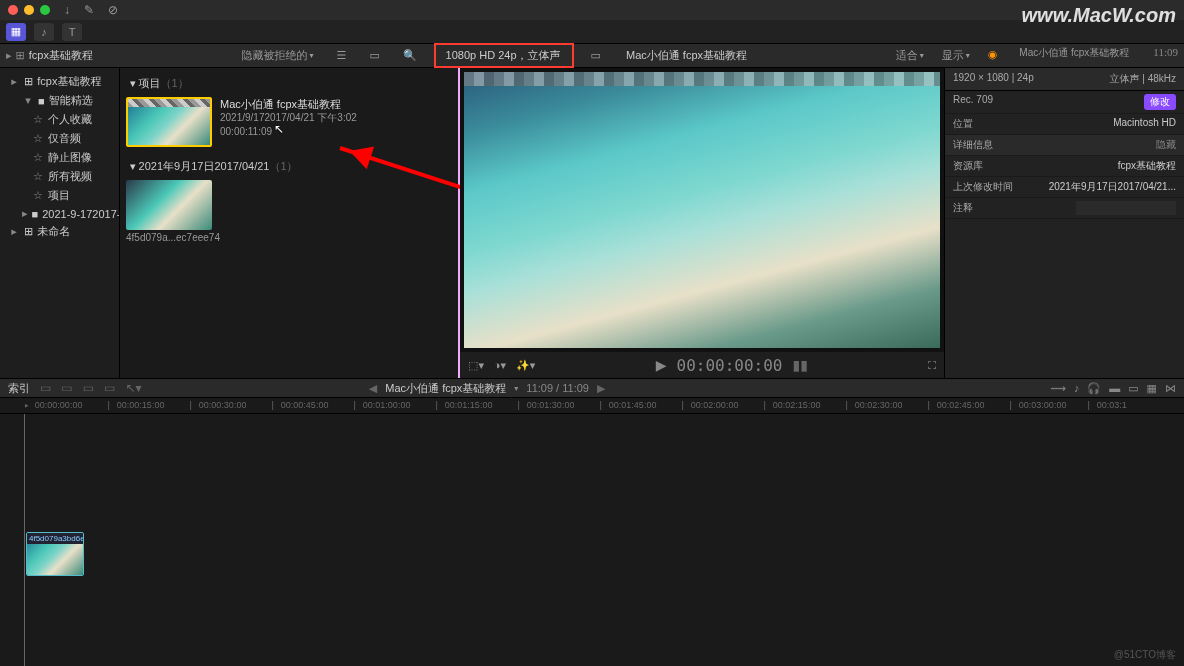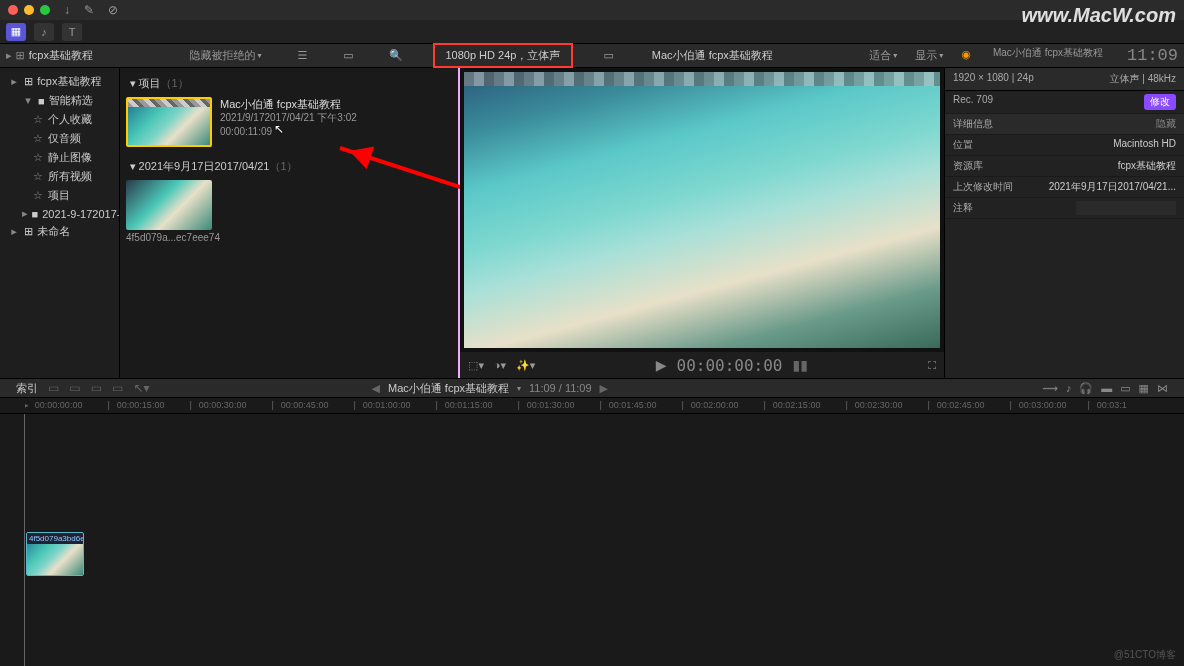--- a/index.html
+++ b/index.html
@@ -11,21 +11,21 @@
 .dot.r { background: #ff5f57; } .dot.y { background: #ffbd2e; } .dot.g { background: #28c940; }
 .tb-icon { color: #999; font-size: 12px; margin-left: 8px; cursor: pointer; }
 
 .tabbar { height: 24px; background: #222; display: flex; align-items: center; padding: 0 6px; gap: 8px; border-bottom: 1px solid #000; }
 .tab-icon { width: 20px; height: 18px; background: #333; border-radius: 3px; display: flex; align-items: center; justify-content: center; font-size: 11px; color: #999; }
 .tab-icon.active { background: #5856d6; color: #fff; }
 
 .topbar { height: 24px; background: #2a2a2a; display: flex; align-items: center; font-size: 11px; border-bottom: 1px solid #000; }
 .lib-title { margin-left: 6px; color: #ccc; font-size: 11px; display: flex; align-items: center; gap: 4px; }
 .lib-title .g { color: #888; }
-.topbar-center { display: flex; align-items: center; gap: 24px; margin-left: auto; }
+.topbar-center { display: flex; align-items: center; gap: 11px; margin-left: auto; }
 .tb-btn { color: #999; font-size: 11px; padding: 2px 6px; cursor: pointer; display: flex; align-items: center; gap: 2px; }
 .format-box { border: 2px solid #ff3b30; padding: 3px 10px; color: #ccc; font-size: 11px; min-width: 140px; }
 .proj-name { color: #ccc; margin-left: 8px; }
 .right-controls { margin-left: auto; margin-right: 6px; display: flex; align-items: flex-start; gap: 6px; }
 
 .main { display: flex; height: 310px; }
 .sidebar { width: 120px; background: #1e1e1e; border-right: 1px solid #000; padding: 4px 0; overflow: hidden; }
 .tree-item { padding: 2px 6px 2px 18px; font-size: 11px; color: #ccc; display: flex; align-items: center; gap: 4px; cursor: pointer; white-space: nowrap; }
 .tree-item.l1 { padding-left: 8px; }
 .tree-item.l2 { padding-left: 22px; }
@@ -55,37 +55,37 @@
 .vt-left { display:flex; gap:10px; color:#999; }
 .vt-right { color:#999; }
 
 .inspector { width: 240px; background: #222; border-left: 1px solid #000; }
 .insp-header { background: #2a2a2a; padding: 4px 8px; font-size: 10px; display: flex; justify-content: space-between; color: #aaa; border-bottom: 1px solid #000; }
 .insp-row { display: flex; justify-content: space-between; padding: 3px 8px; font-size: 10px; color: #aaa; border-bottom: 1px solid #1a1a1a; }
 .insp-row .v { color: #ccc; }
 .modify-btn { background: #8a4aff; color: #fff; padding: 1px 6px; border-radius: 3px; font-size: 10px; }
 .insp-box { background: #2a2a2a; padding: 2px 6px; min-width: 100px; text-align: right; }
 
-.timeline-header { height: 20px; background: #2a2a2a; display: flex; align-items: center; border-top: 1px solid #000; border-bottom: 1px solid #000; padding: 0 16px; gap: 10px; }
+.timeline-header { height: 20px; background: #2a2a2a; display: flex; align-items: center; border-top: 1px solid #000; border-bottom: 1px solid #000; padding: 0 8px; gap: 10px; }
 .timeline-header .proj { margin: 0 auto; color: #ccc; font-size: 11px; display: flex; align-items: center; gap: 8px; }
 .th-icon { color: #666; font-size: 12px; }
 .th-right { margin-left: auto; display: flex; gap: 8px; color: #888; }
 
 .ruler { height: 16px; background: #1a1a1a; display: flex; font-size: 9px; color: #666; border-bottom: 1px solid #000; position: relative; padding-left: 24px; }
 .ruler-mark { position: absolute; top: 2px; font-family: monospace; }
 
 .timeline { flex: 1; background: #1a1a1a; height: 260px; position: relative; }
 .timeline-clip { position: absolute; left: 26px; top: 118px; width: 58px; height: 44px; border: 1px solid #5bc; border-radius: 2px; overflow: hidden; }
 .timeline-clip .thumb-img { inset: 0; }
 .clip-label { position: absolute; top: 0; left: 0; right: 0; background: #223; color: #8cf; font-size: 8px; padding: 1px 2px; overflow: hidden; white-space: nowrap; }
 .playhead { position: absolute; left: 24px; top: 0; bottom: 0; width: 1px; background: #666; }
 
 .watermark { position: absolute; top: 4px; right: 8px; color: #fff; font-size: 20px; font-weight: bold; opacity: 0.85; font-style: italic; z-index: 100; }
 .watermark2 { position: absolute; bottom: 4px; right: 8px; color: #555; font-size: 10px; z-index: 100; }
-.timecode-tr { color:#888; font-family:Liberation Mono, monospace; font-size:17px;}
+.timecode-tr { color:#888; font-family:Liberation Serif, serif; font-size:11px;}
 .orange { color:#ff9500; }
 </style>
 </head>
 <body>
 
 <div class="watermark">www.MacW.com</div>
 <div class="watermark2">@51CTO博客</div>
 
 <div class="titlebar">
   <div class="traffic">
@@ -229,28 +229,28 @@
 
   <div class="inspector">
     <div class="insp-header">
       <span><span>1920 × 1080</span> | <span>24p</span></span>
       <span><span>立体声</span> | <span>48kHz</span></span>
     </div>
     <div class="insp-row">
       <span>Rec. 709</span>
       <span class="modify-btn">修改</span>
     </div>
+    <div class="insp-row">
+        <span>位置</span>
+        <span class="v">Macintosh HD</span>
+      </div>
     <div class="insp-row" style="background:#2a2a2a">
       <span>详细信息</span>
       <span style="color:#888">隐藏</span>
     </div>
-    <div class="insp-row">
-        <span>位置</span>
-        <span class="v">Macintosh HD</span>
-      </div>
     <div class="insp-row">
         <span>资源库</span>
         <span class="v">fcpx基础教程</span>
       </div>
     <div class="insp-row">
         <span>上次修改时间</span>
         <span class="v">2021年9月17日2017/04/21...</span>
       </div>
     <div class="insp-row">
         <span>注释</span>

